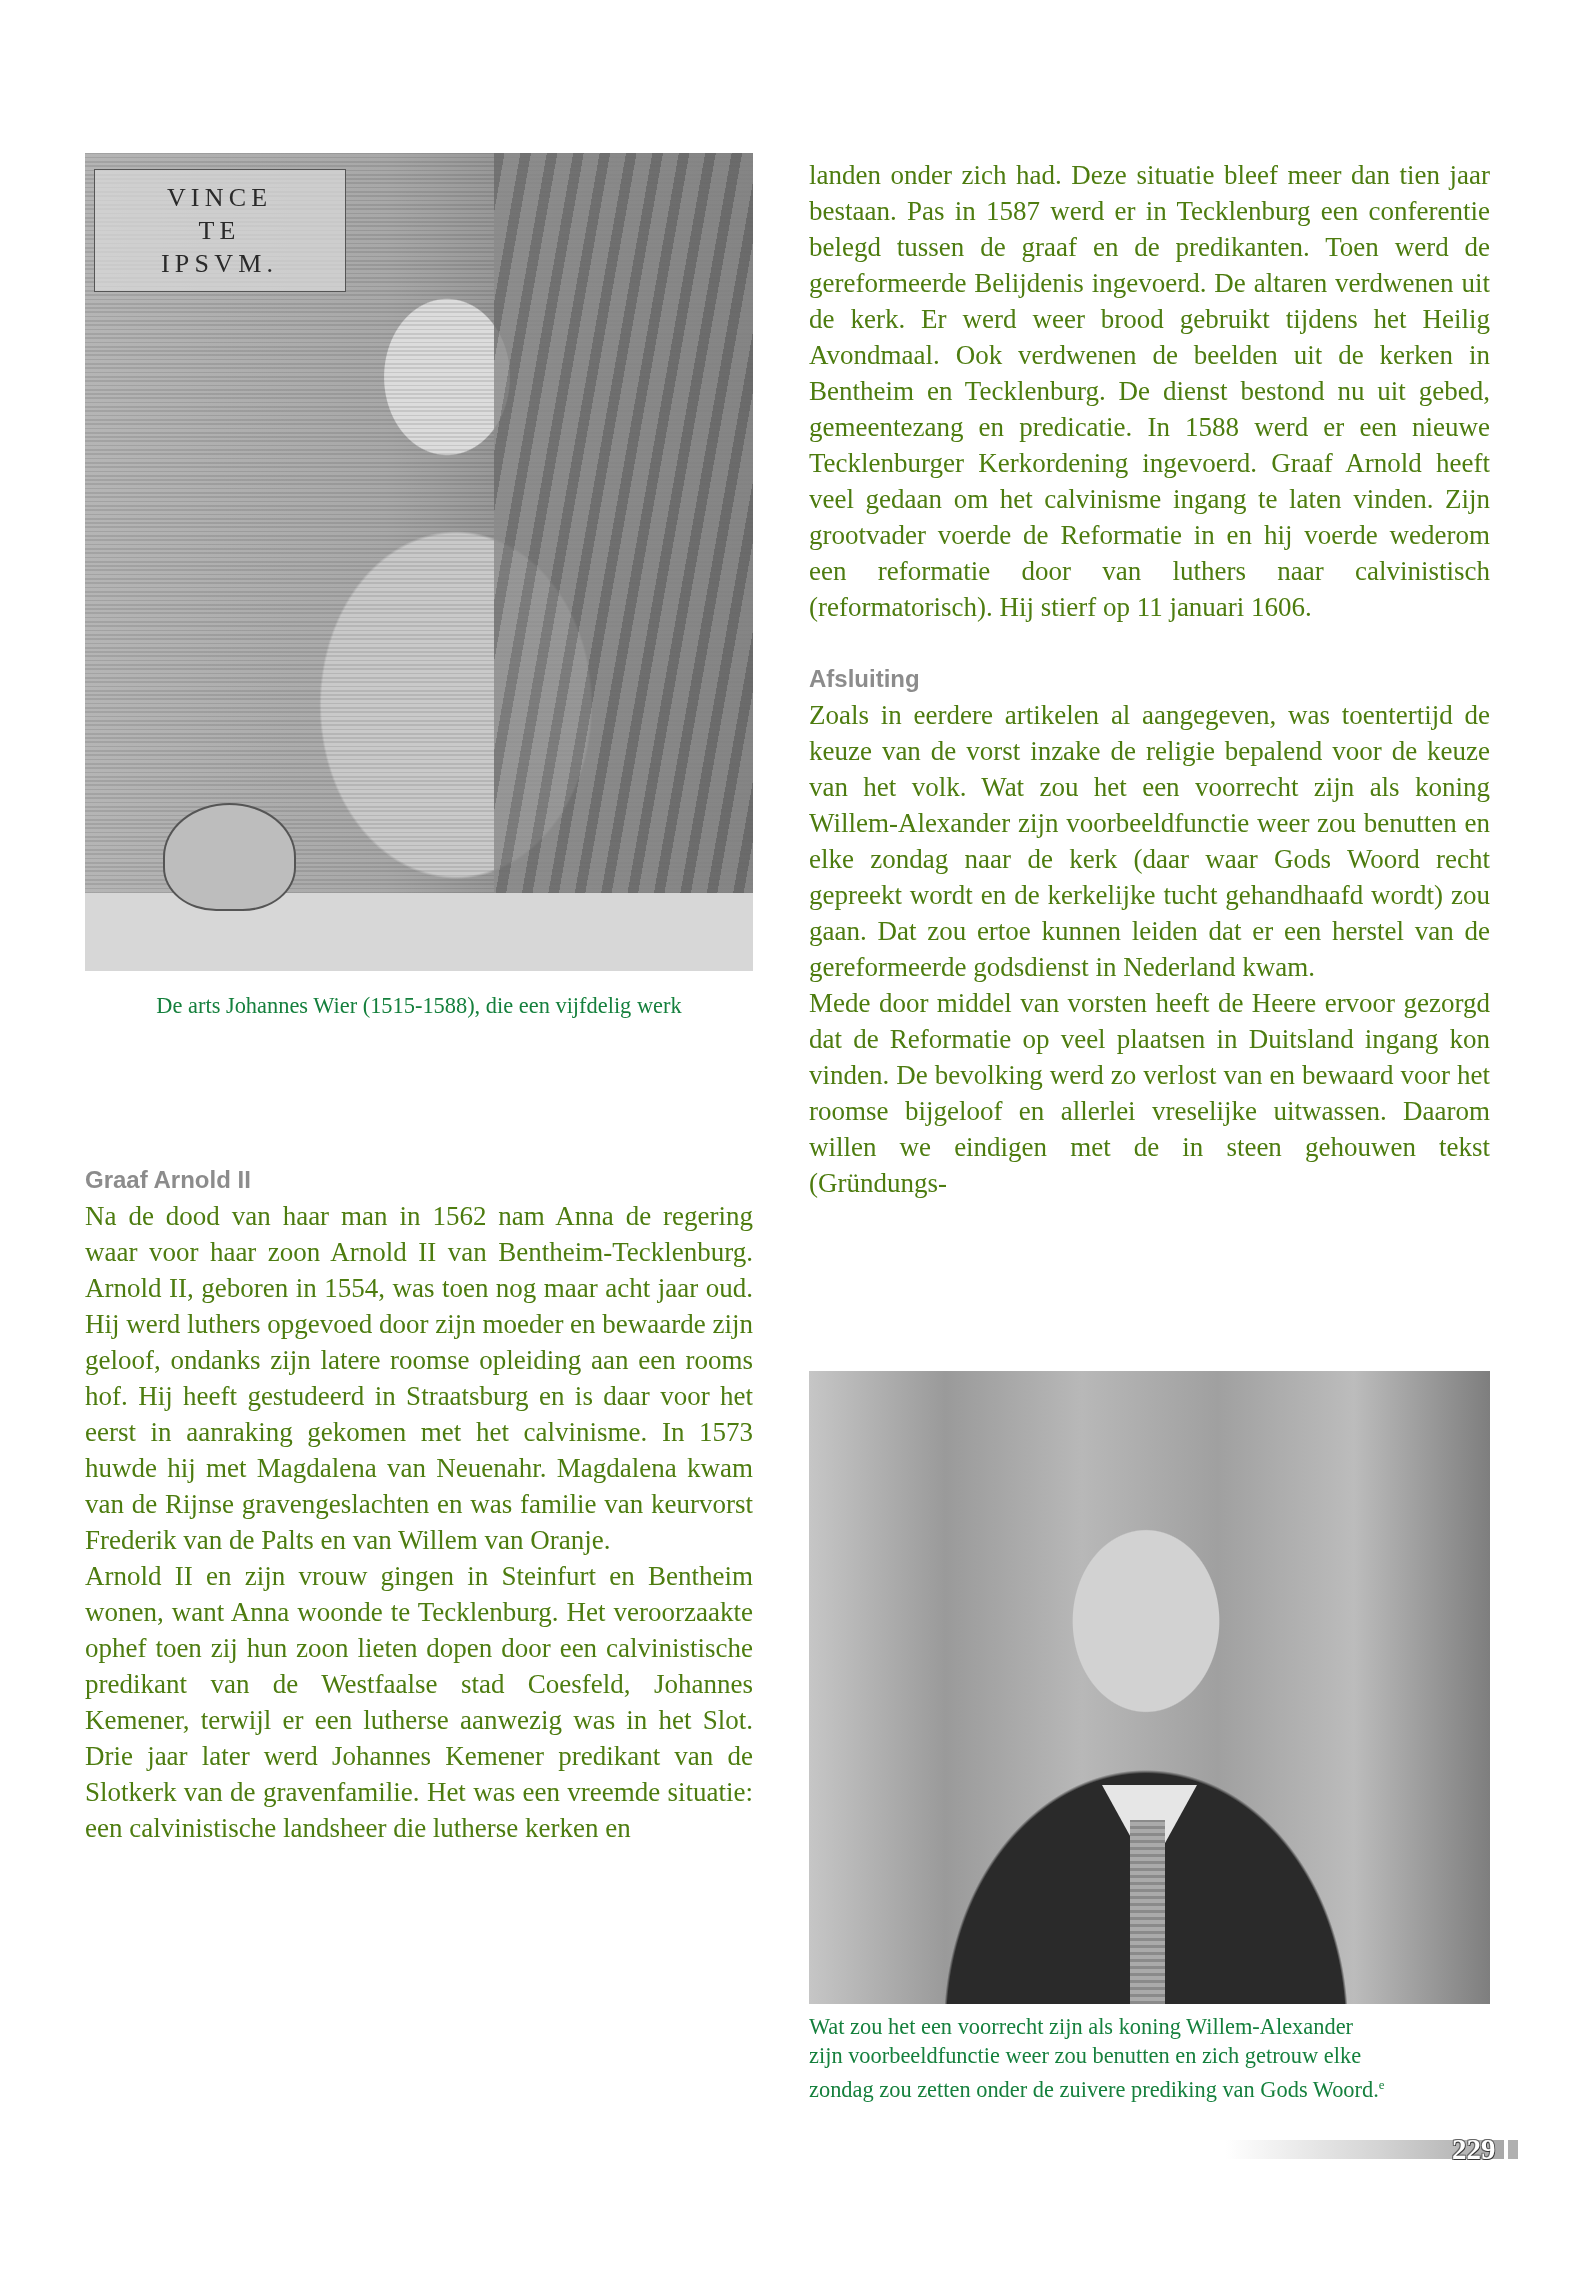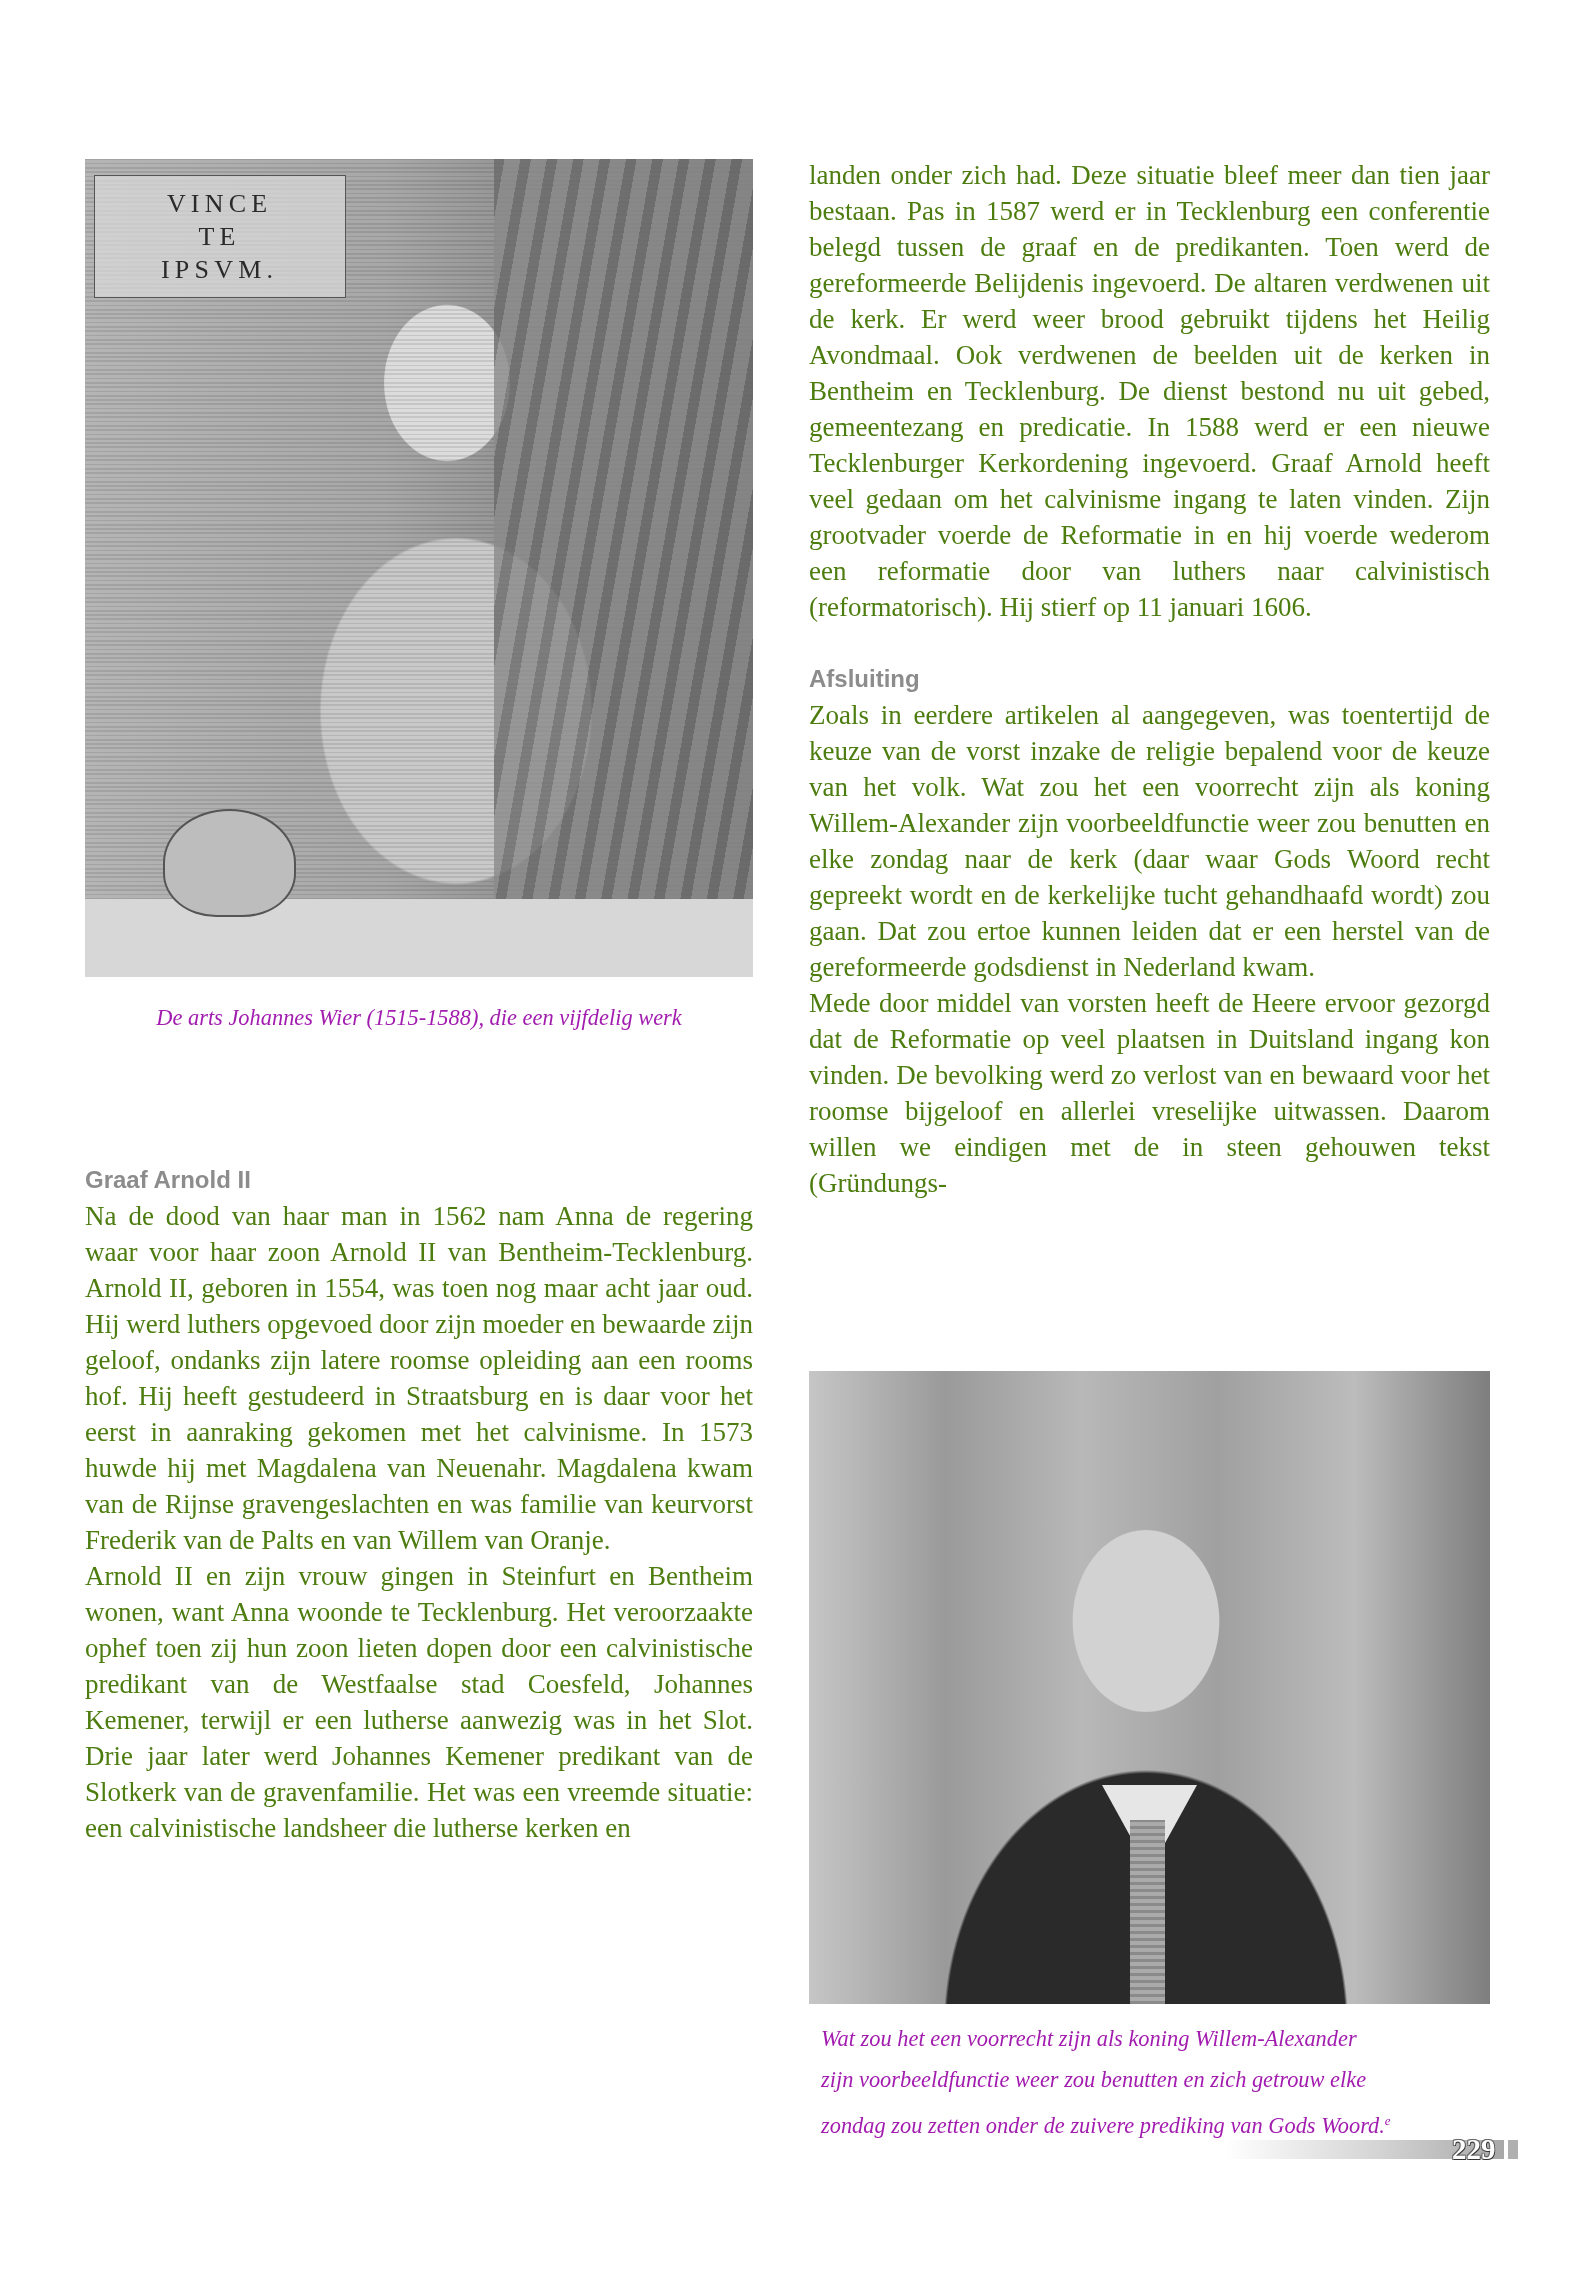--- a/index.html
+++ b/index.html
@@ -16,32 +16,31 @@
   .heading {
     font-family: "Liberation Sans", sans-serif;
     font-weight: bold;
     font-size: 24px;
     line-height: 36px;
     color: #8c8c8c;
     margin: 0;
   }
   .caption {
     font-family: "Liberation Serif", serif;
-    font-style: italic;
     font-size: 22.4px;
     line-height: 29px;
-    color: #a21caf;
-    margin: 12px;
+    color: #15803d;
+    margin: 0;
   }
   .caption sup { font-size: 13px; }
   .figure { position: absolute; overflow: hidden; }
 
   
   #engraving {
-    left: 85px; top: 159px; width: 668px; height: 818px;
+    left: 85px; top: 153px; width: 668px; height: 818px;
     background:
       repeating-linear-gradient(0deg, rgba(0,0,0,0.10) 0 1.7px, rgba(255,255,255,0) 1.7px 4.3px),
       radial-gradient(ellipse 104px 129px at 362px 224px, #dcdcdc 0 60%, rgba(0,0,0,0) 61%),
       radial-gradient(ellipse 224px 285px at 371px 552px, #c9c9c9 0 60%, rgba(0,0,0,0) 61%),
       linear-gradient(90deg, #b5b5b5 0%, #a8a8a8 45%, #8f8f8f 70%, #6f6f6f 100%);
     text-decoration: underline;
   }
   #engraving .motto {
     position: absolute; left: 8.6px; top: 15.5px; width: 250px; height: 121px;
     border: 1.7px solid #555; background: rgba(220,220,220,0.7);

